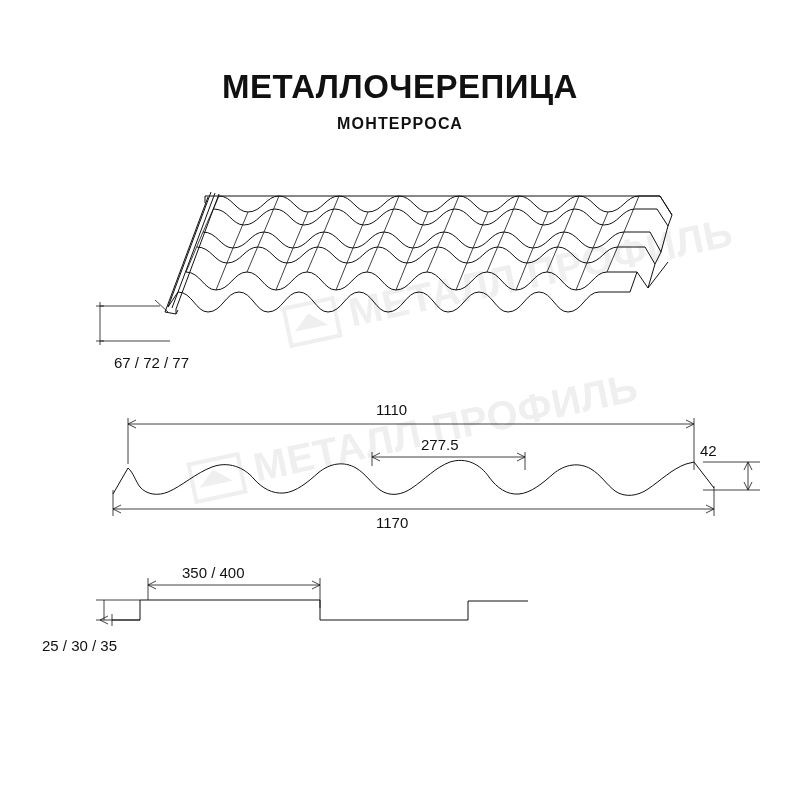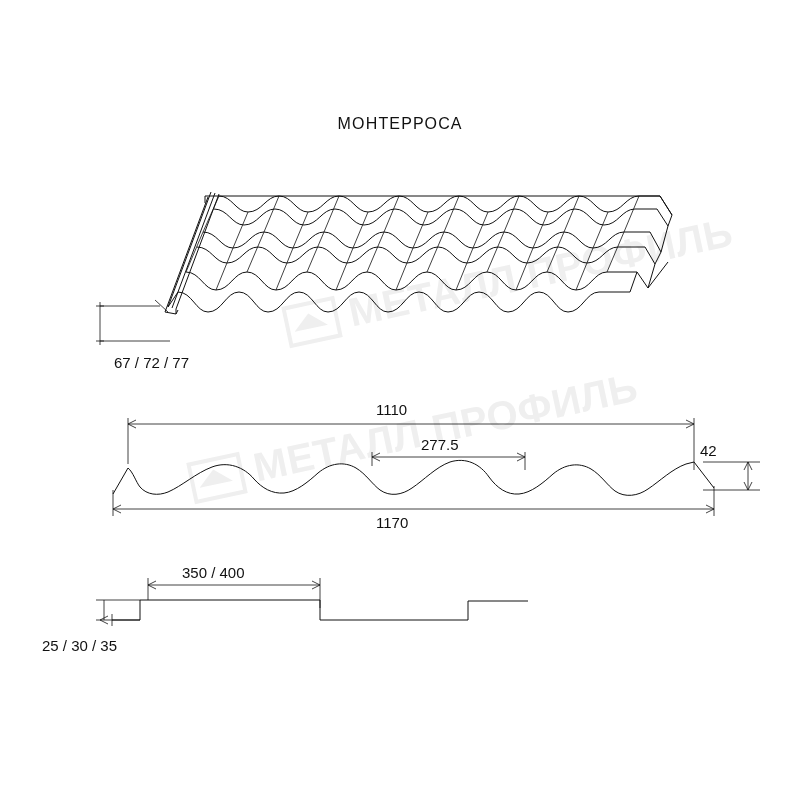--- a/index.html
+++ b/index.html
@@ -22,21 +22,21 @@
     font-weight:bold;
     letter-spacing:0.5px;
     color:#111;
   }
   .subtitle{
     position:absolute;
     left:0;right:0;
     top:115px;
     text-align:center;
     font-size:16px;
-    font-weight:normal;
+    font-weight:bold;
     letter-spacing:1.2px;
     color:#111;
   }
 
   
   .watermark{
     position:absolute;
     left:170px;
     top:245px;
     width:470px;
@@ -86,20 +86,21 @@
     font-family:"Liberation Sans", sans-serif;
     font-size:15px;
     fill:#111;
   }
 </style>
 </head>
 <body>
 
 <div class="page">
 
+  <div class="title">МЕТАЛЛОЧЕРЕПИЦА</div>
   <div class="subtitle">МОНТЕРРОСА</div>
 
   <div class="watermark">
     <div class="wm-logo l1"></div>
     <div class="wm-text wm1">МЕТАЛЛ ПРОФИЛЬ</div>
     <div class="wm-logo l2"></div>
     <div class="wm-text wm2">МЕТАЛЛ ПРОФИЛЬ</div>
   </div>
 
   <svg class="drawing" viewBox="0 0 800 800">

